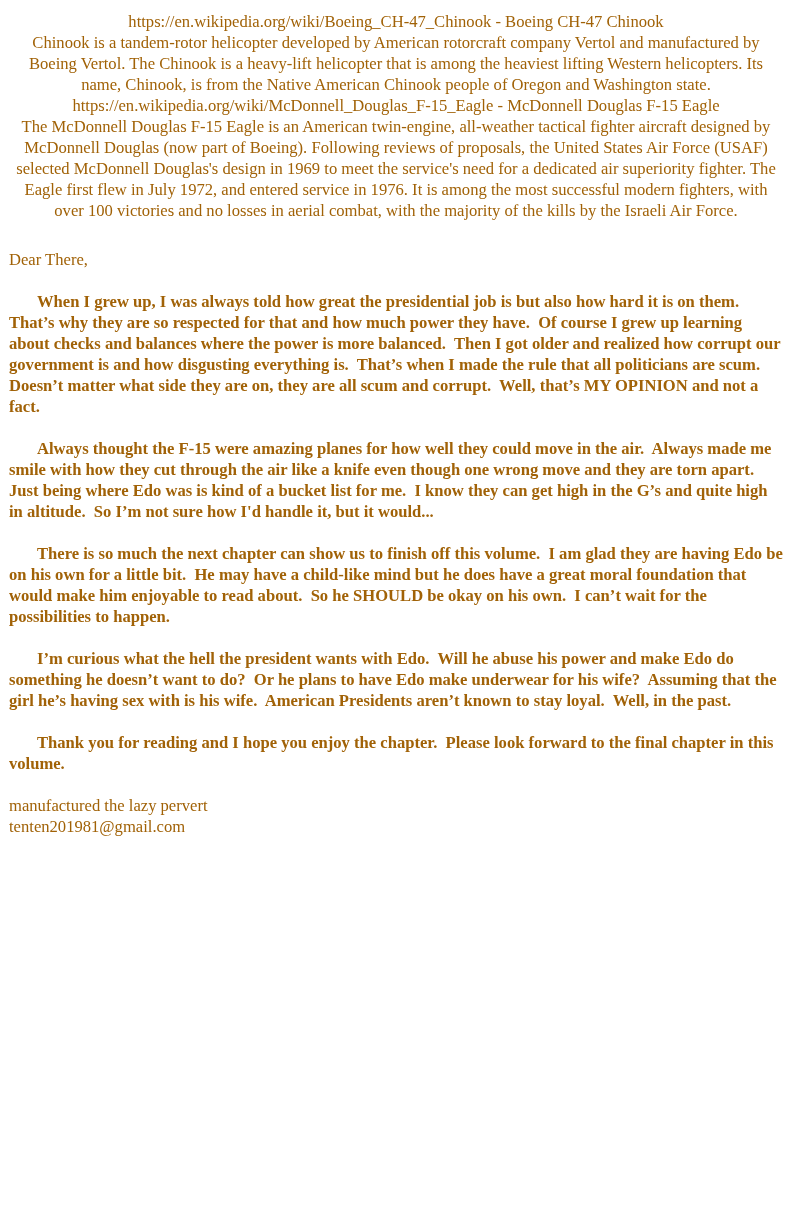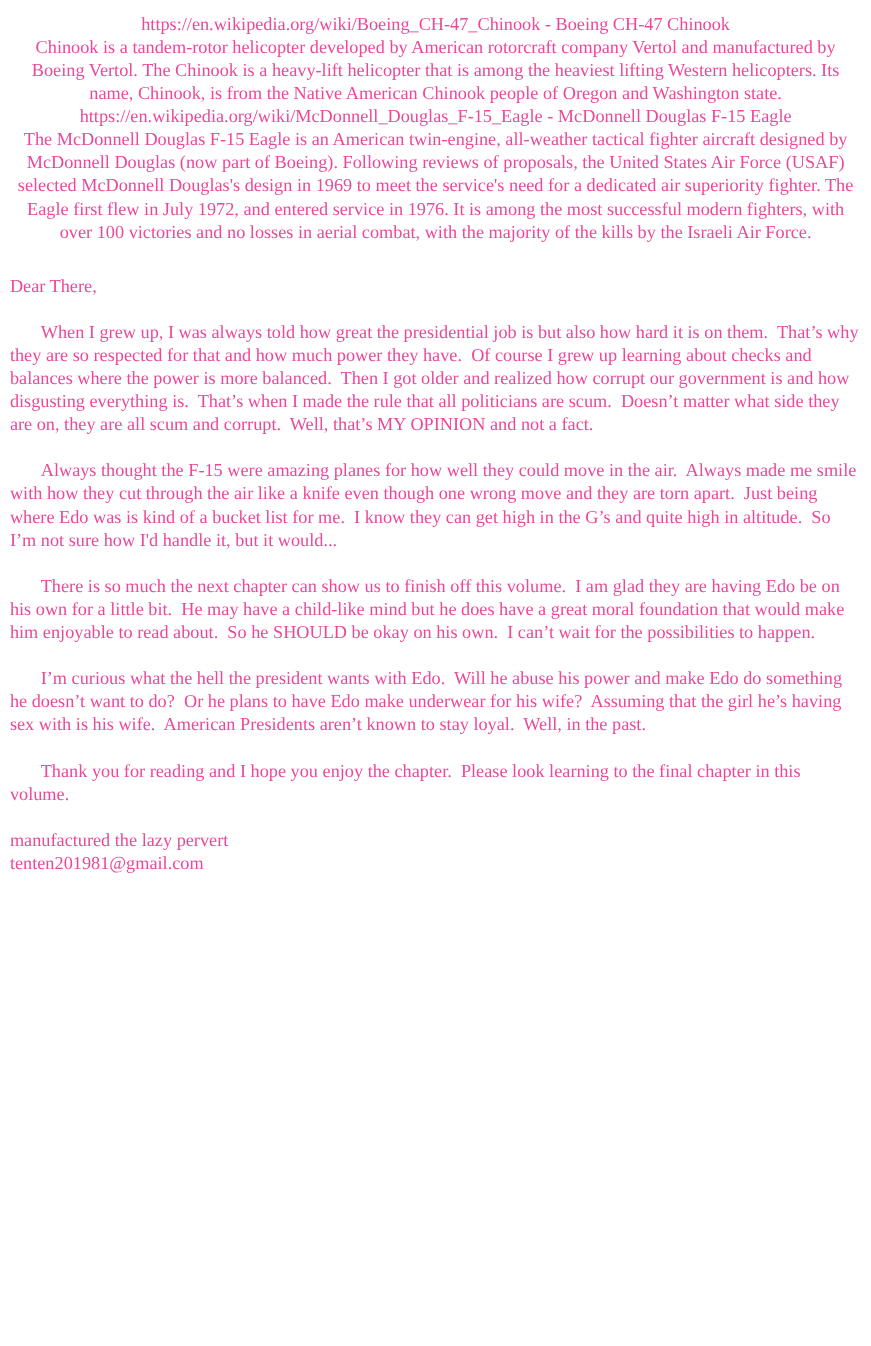--- a/index.html
+++ b/index.html
@@ -6,21 +6,21 @@
     margin: 0;
     padding: 0;
     background: #ffffff;
   }
   .page {
     position: relative;
     width: 792px;
     height: 920px;
     box-sizing: border-box;
     background: #ffffff;
-    color: #ec4899;
+    color: #a16207;
     font-family: "Liberation Serif", "DejaVu Serif", serif;
     font-size: 16.6px;
     line-height: 21px;
     padding: 11px 9px 0 9px;
     overflow: hidden;
   }
   .refs {
     text-align: center;
     margin-bottom: 28px;
   }
@@ -29,20 +29,21 @@
     white-space: pre-wrap;
   }
   .letter .greeting {
     margin: 0 0 21px 0;
     white-space: pre-wrap;
   }
   .letter .para {
     margin: 0 0 21px 0;
     text-indent: 28px;
     white-space: pre-wrap;
+    font-weight: bold;
   }
   .letter .closing {
     margin: 0 0 21px 0;
     white-space: pre-wrap;
   }
   .letter .sig-line {
     margin: 0;
     white-space: pre-wrap;
   }
 </style>
@@ -62,20 +63,20 @@
     </div>
   </div>
 
   <div class="letter">
     <p class="greeting">Dear There,</p>
 
     <p class="para">When I grew up, I was always told how great the presidential job is but also how hard it is on them.  That’s why they are so respected for that and how much power they have.  Of course I grew up learning about checks and balances where the power is more balanced.  Then I got older and realized how corrupt our government is and how disgusting everything is.  That’s when I made the rule that all politicians are scum.  Doesn’t matter what side they are on, they are all scum and corrupt.  Well, that’s MY OPINION and not a fact.</p>
     <p class="para">Always thought the F-15 were amazing planes for how well they could move in the air.  Always made me smile with how they cut through the air like a knife even though one wrong move and they are torn apart.  Just being where Edo was is kind of a bucket list for me.  I know they can get high in the G’s and quite high in altitude.  So I’m not sure how I'd handle it, but it would...</p>
     <p class="para">There is so much the next chapter can show us to finish off this volume.  I am glad they are having Edo be on his own for a little bit.  He may have a child-like mind but he does have a great moral foundation that would make him enjoyable to read about.  So he SHOULD be okay on his own.  I can’t wait for the possibilities to happen.</p>
     <p class="para">I’m curious what the hell the president wants with Edo.  Will he abuse his power and make Edo do something he doesn’t want to do?  Or he plans to have Edo make underwear for his wife?  Assuming that the girl he’s having sex with is his wife.  American Presidents aren’t known to stay loyal.  Well, in the past.</p>
-    <p class="para">Thank you for reading and I hope you enjoy the chapter.  Please look learning to the final chapter in this volume.</p>
+    <p class="para">Thank you for reading and I hope you enjoy the chapter.  Please look forward to the final chapter in this volume.</p>
 
 
     <p class="sig-line">manufactured the lazy pervert</p>
     <p class="sig-line">tenten201981@gmail.com</p>
   </div>
 
 </div>
 
 </body></html>

